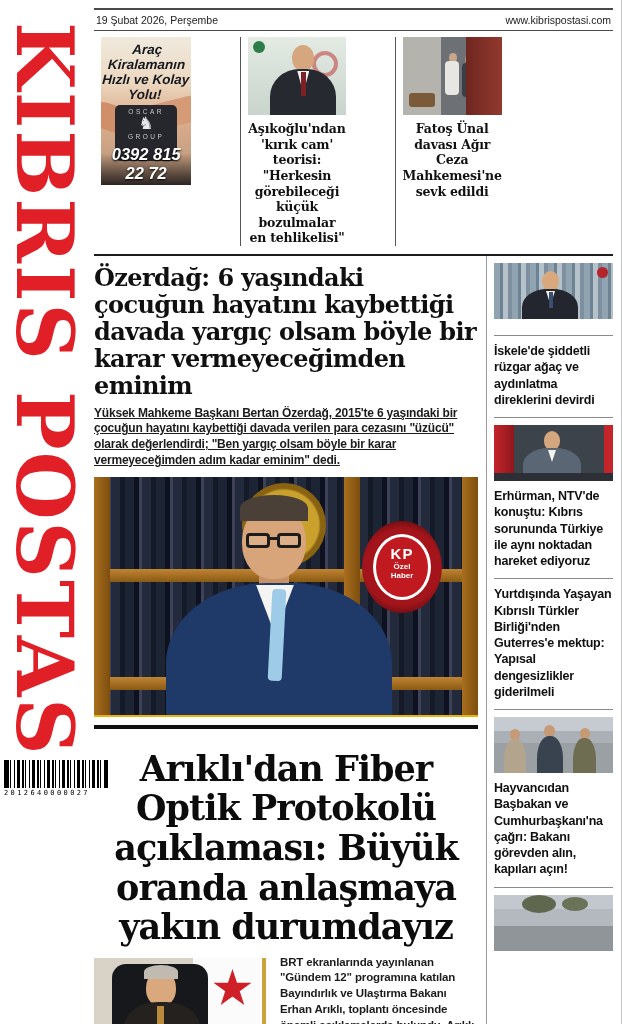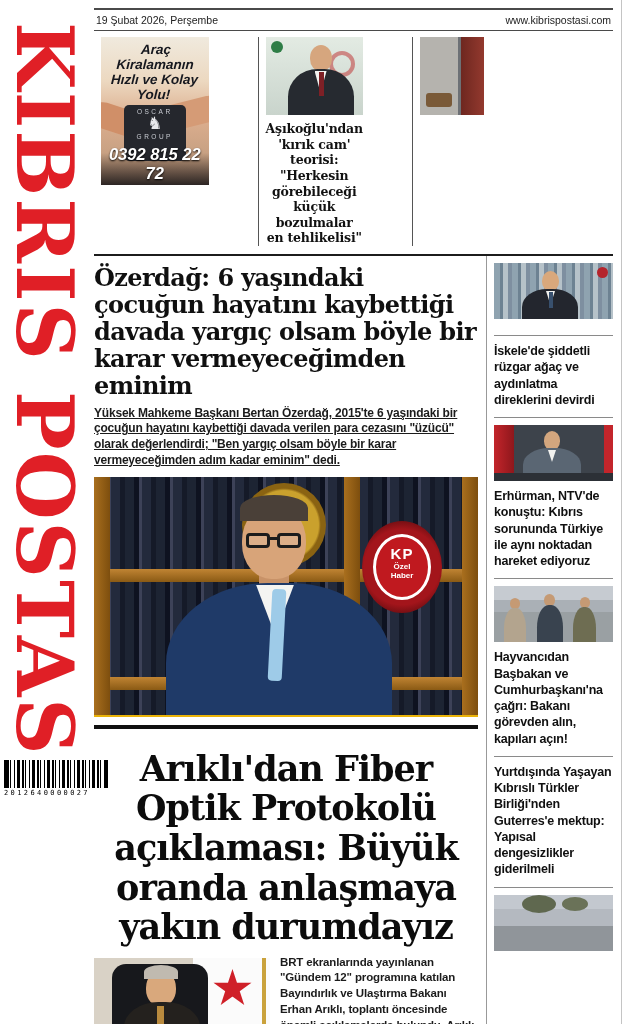--- a/index.html
+++ b/index.html
@@ -146,20 +146,21 @@
       <div class="top-box">
         <div class="thumb" style="background:#b5b3ae;">
           <div style="position:absolute;left:38px;top:0;width:30px;height:78px;background:#6d7176;"></div>
           <div style="position:absolute;left:6px;bottom:8px;width:26px;height:14px;background:#7a5a38;border-radius:3px;"></div>
           <div class="ph-head" style="left:46px;top:16px;width:8px;height:9px;background:#caa58a;"></div>
           <div style="position:absolute;left:42px;top:24px;width:14px;height:34px;background:#e8e6e2;border-radius:4px;"></div>
           <div class="ph-head" style="left:62px;top:18px;width:8px;height:9px;background:#b5906e;"></div>
           <div style="position:absolute;left:59px;top:26px;width:13px;height:34px;background:#3a3e46;border-radius:4px;"></div>
           <div style="position:absolute;right:0;top:0;bottom:0;width:36%;background:linear-gradient(90deg,#6e2720,#93392e);"></div>
         </div>
+        <h3>Fatoş Ünal davası Ağır Ceza Mahkemesi'ne sevk edildi</h3>
       </div>
     </section>
 
     <div class="main-grid">
 
       <main class="lead-col">
         <h1 class="lead-headline">Özerdağ: 6 yaşındaki çocuğun hayatını kaybettiği davada yargıç olsam böyle bir karar vermeyeceğimden eminim</h1>
         <p class="lead-subhead">Yüksek Mahkeme Başkanı Bertan Özerdağ, 2015'te 6 yaşındaki bir çocuğun hayatını kaybettiği davada verilen para cezasını "üzücü" olarak değerlendirdi; "Ben yargıç olsam böyle bir karar vermeyeceğimden adım kadar eminim" dedi.</p>
 
         <div class="lead-photo">
@@ -232,37 +233,37 @@
             <div style="position:absolute;right:0;top:0;bottom:0;width:9px;background:#c3252b;"></div>
             <div class="ph-head" style="left:50px;top:6px;width:16px;height:19px;background:#d3a67e;"></div>
             <div class="ph-torso" style="left:29px;top:23px;width:58px;height:28px;background:#5a6673;"></div>
             <div style="position:absolute;left:54px;top:25px;width:8px;height:12px;background:#f2f2f0;clip-path:polygon(0 0,100% 0,50% 100%);"></div>
             <div style="position:absolute;left:0;right:0;bottom:0;height:8px;background:#2c3036;"></div>
           </div>
           <p>Erhürman, NTV'de konuştu: Kıbrıs sorununda Türkiye ile aynı noktadan hareket ediyoruz</p>
         </div>
 
         <div class="side-item">
+          <p>Yurtdışında Yaşayan Kıbrıslı Türkler Birliği'nden Guterres'e mektup: Yapısal dengesizlikler giderilmeli</p>
+        </div>
+
+        <div class="side-item">
           <div class="side-photo" style="background:linear-gradient(180deg,#c6cbd1 0 40%,#9aa0a3 40% 100%);">
             <div style="position:absolute;left:0;right:0;top:14px;height:12px;background:#aab0b6;"></div>
             <div class="ph-head" style="left:16px;top:12px;width:10px;height:11px;background:#c59a74;"></div>
             <div class="ph-torso" style="left:10px;top:22px;width:22px;height:34px;background:#b3a48e;"></div>
             <div class="ph-head" style="left:50px;top:8px;width:11px;height:12px;background:#c59a74;"></div>
             <div class="ph-torso" style="left:43px;top:19px;width:26px;height:37px;background:#39434f;"></div>
             <div class="ph-head" style="left:86px;top:11px;width:10px;height:11px;background:#c59a74;"></div>
             <div class="ph-torso" style="left:79px;top:21px;width:23px;height:35px;background:#6e6d52;"></div>
           </div>
           <p>Hayvancıdan Başbakan ve Cumhurbaşkanı'na çağrı: Bakanı görevden alın, kapıları açın!</p>
         </div>
 
         <div class="side-item">
-          <p>Yurtdışında Yaşayan Kıbrıslı Türkler Birliği'nden Guterres'e mektup: Yapısal dengesizlikler giderilmeli</p>
-        </div>
-
-        <div class="side-item">
           <div class="side-photo" style="background:linear-gradient(180deg,#c3c8cf 0 25%,#b4b9c0 25% 55%,#90959a 55% 100%);">
             <div style="position:absolute;left:28px;top:0;width:34px;height:18px;border-radius:50%;background:#5f684f;"></div>
             <div style="position:absolute;left:68px;top:2px;width:26px;height:14px;border-radius:50%;background:#6a7258;"></div>
 
           </div>
 
         </div>
 
       </aside>
     </div>

